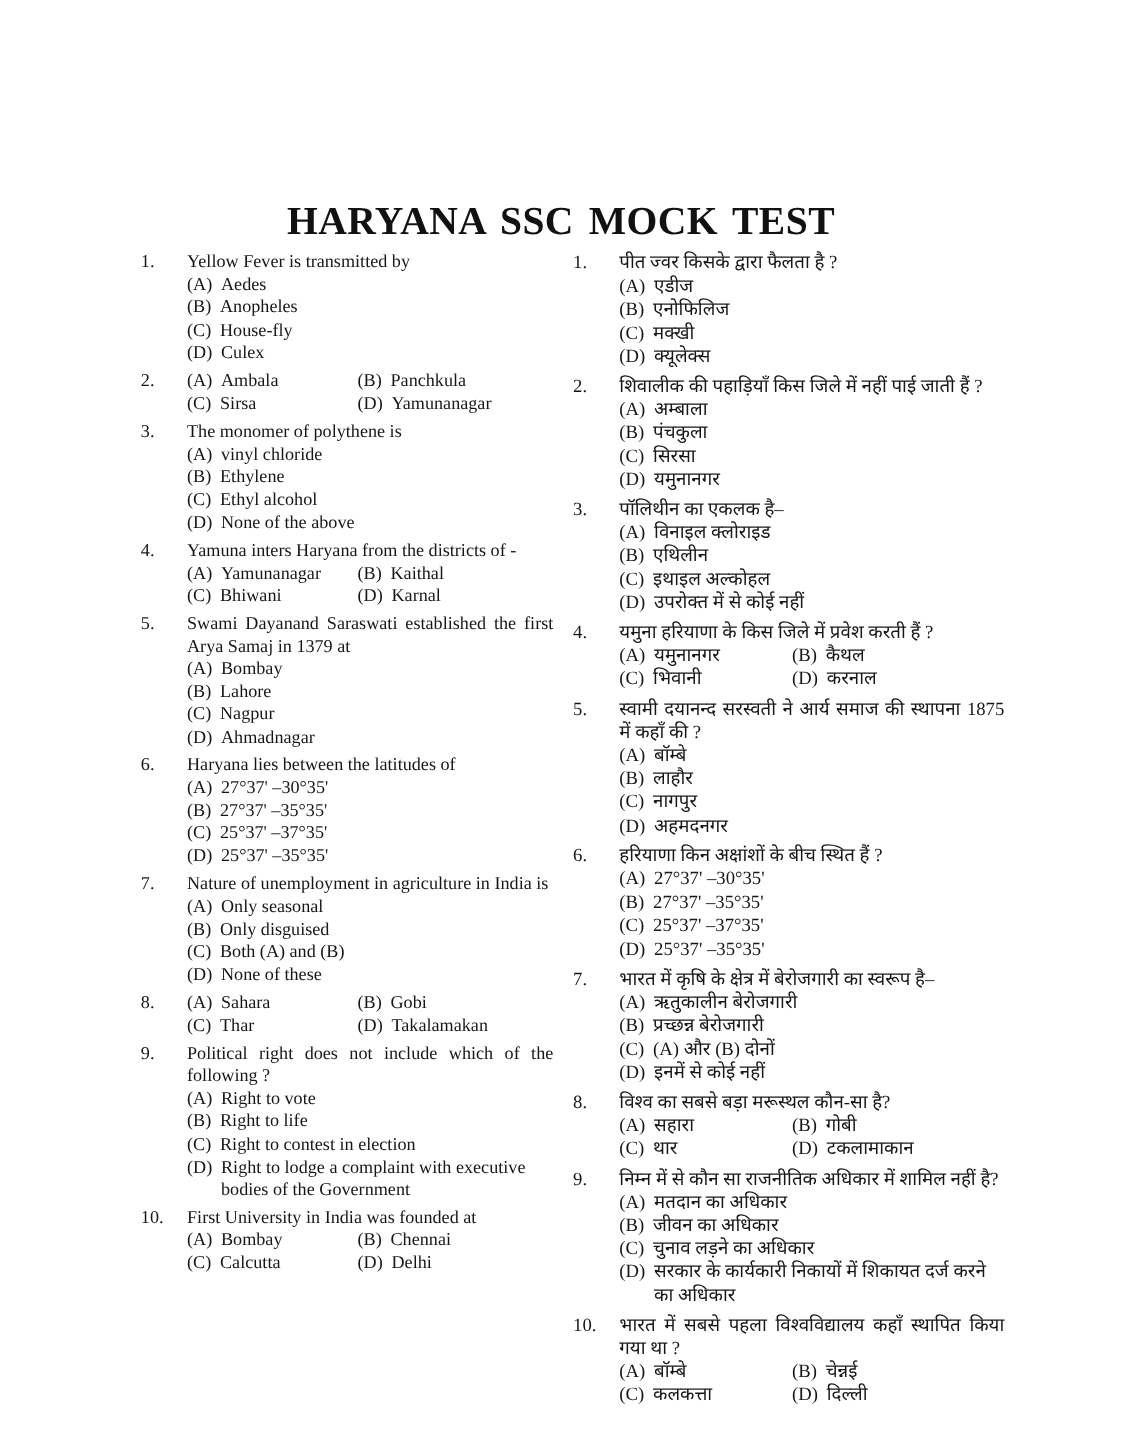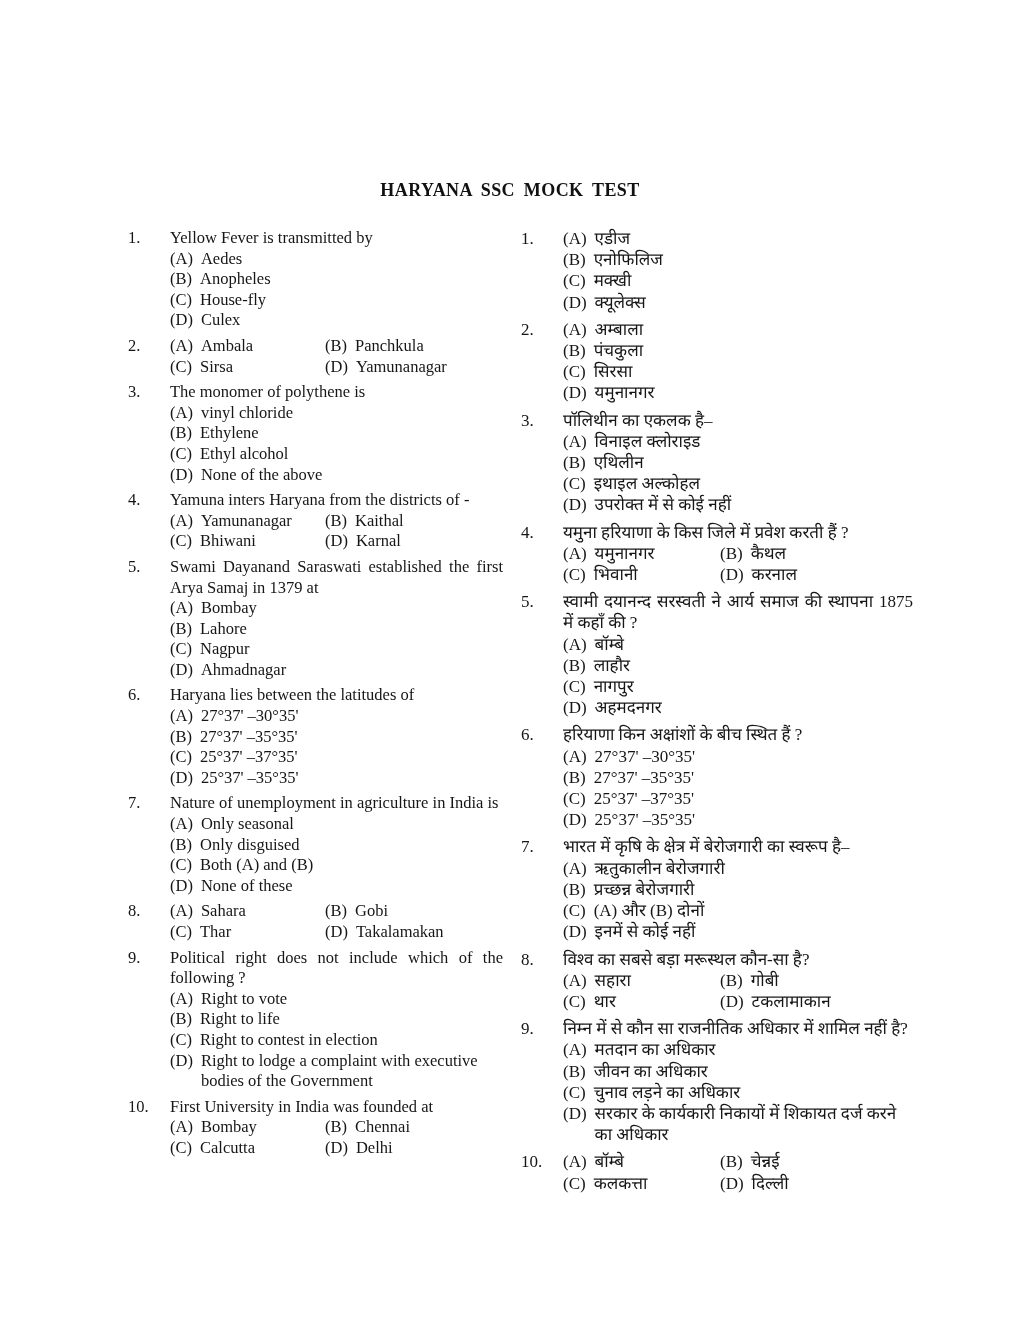--- a/index.html
+++ b/index.html
@@ -20,21 +20,21 @@
     inset: 0;
     background: #ffffff;
   }
   .title {
     position: absolute;
     top: 180px;
     left: 0;
     width: 100%;
     margin: 0;
     text-align: center;
-    font-size: 18px;
+    font-size: 36px;
     font-weight: bold;
     letter-spacing: 0.4px;
     word-spacing: 4px;
     color: #111;
   }
   .columns {
     position: absolute;
     top: 228px;
     left: 128px;
     display: flex;
@@ -332,20 +332,21 @@
                 <span class="opttext">Delhi</span>
               </div>
             </div>
           </div>
         </div>
       </div>
     <div class="col col-hi" id="col-hi">
         <div class="question">
           <div class="qnum">1.</div>
           <div class="qbody">
+            <div class="qtext">पीत ज्वर किसके द्वारा फैलता है ?</div>
             <div class="options">
               <div class="opt">
                 <span class="optlabel">(A)</span>
                 <span class="opttext">एडीज</span>
               </div>
               <div class="opt">
                 <span class="optlabel">(B)</span>
                 <span class="opttext">एनोफिलिज</span>
               </div>
               <div class="opt">
@@ -355,20 +356,21 @@
               <div class="opt">
                 <span class="optlabel">(D)</span>
                 <span class="opttext">क्यूलेक्स</span>
               </div>
             </div>
           </div>
         </div>
         <div class="question">
           <div class="qnum">2.</div>
           <div class="qbody">
+            <div class="qtext">शिवालीक की पहाड़ियाँ किस जिले में नहीं पाई जाती हैं ?</div>
             <div class="options">
               <div class="opt">
                 <span class="optlabel">(A)</span>
                 <span class="opttext">अम्बाला</span>
               </div>
               <div class="opt">
                 <span class="optlabel">(B)</span>
                 <span class="opttext">पंचकुला</span>
               </div>
               <div class="opt">
@@ -546,20 +548,21 @@
               <div class="opt">
                 <span class="optlabel">(D)</span>
                 <span class="opttext">सरकार के कार्यकारी निकायों में शिकायत दर्ज करने का अधिकार</span>
               </div>
             </div>
           </div>
         </div>
         <div class="question">
           <div class="qnum">10.</div>
           <div class="qbody">
+            <div class="qtext">भारत में सबसे पहला विश्वविद्यालय कहाँ स्थापित किया गया था ?</div>
             <div class="options twocol">
               <div class="opt">
                 <span class="optlabel">(A)</span>
                 <span class="opttext">बॉम्बे</span>
               </div>
               <div class="opt">
                 <span class="optlabel">(B)</span>
                 <span class="opttext">चेन्नई</span>
               </div>
               <div class="opt">

